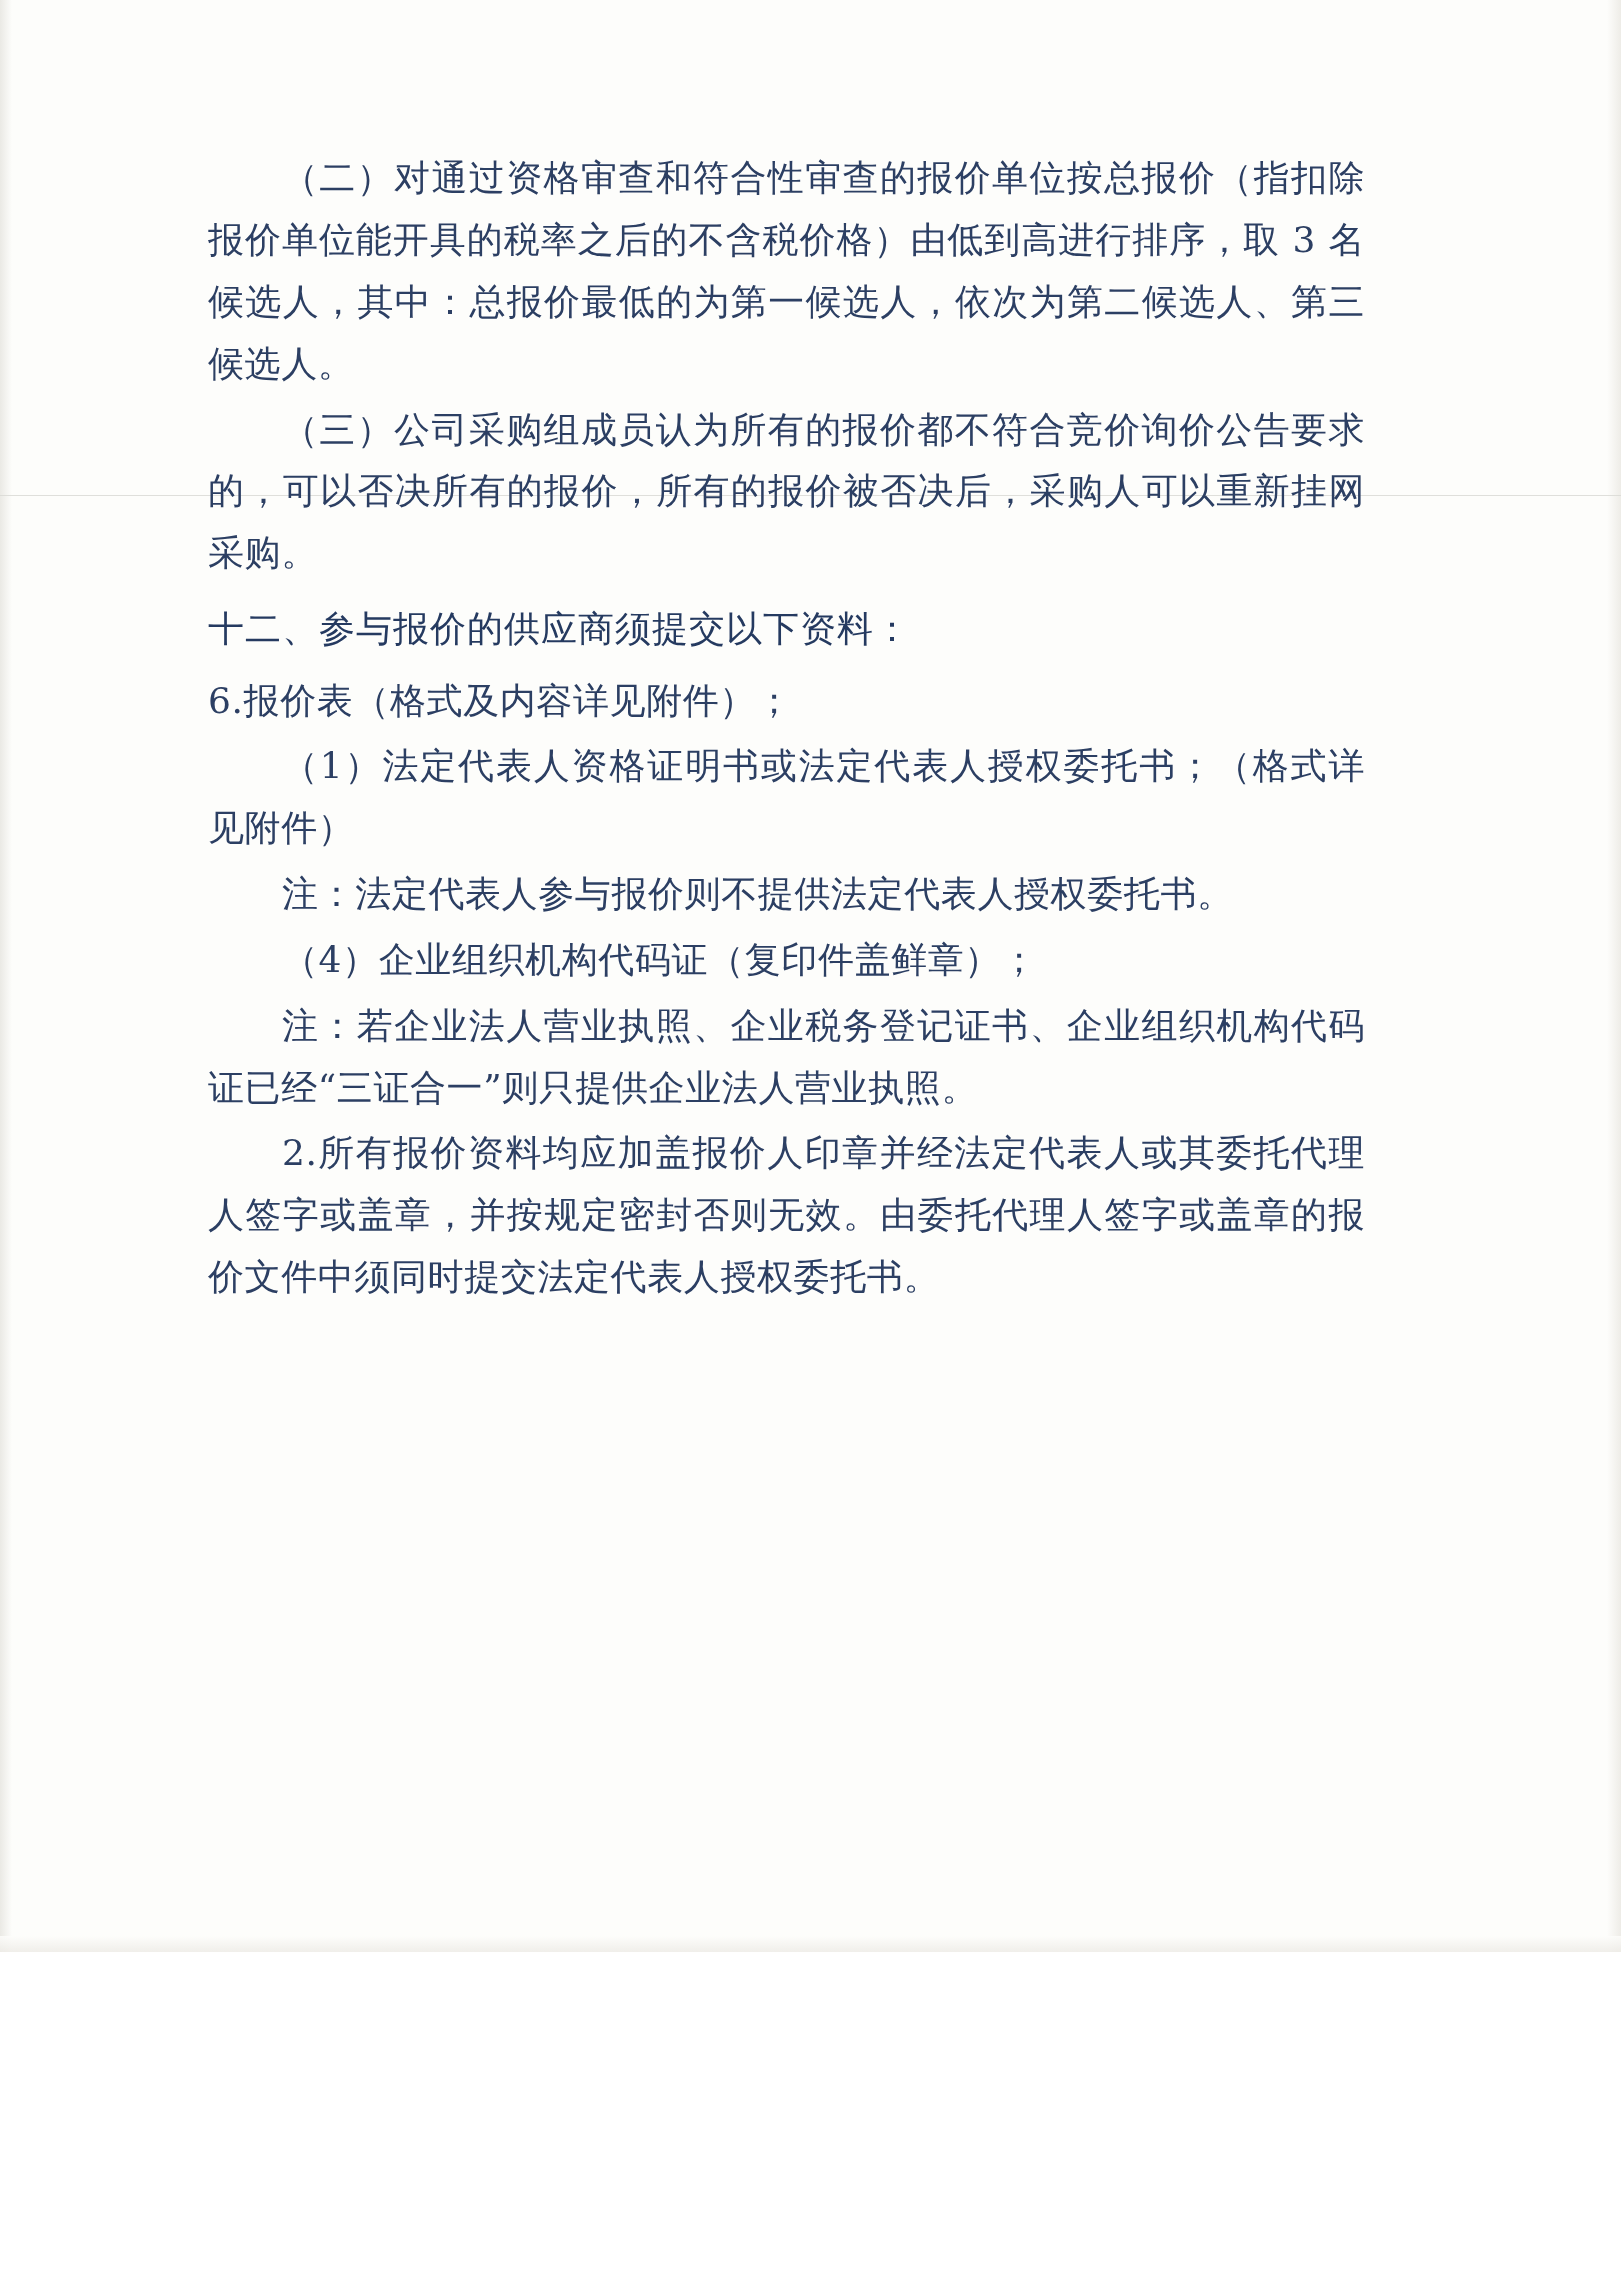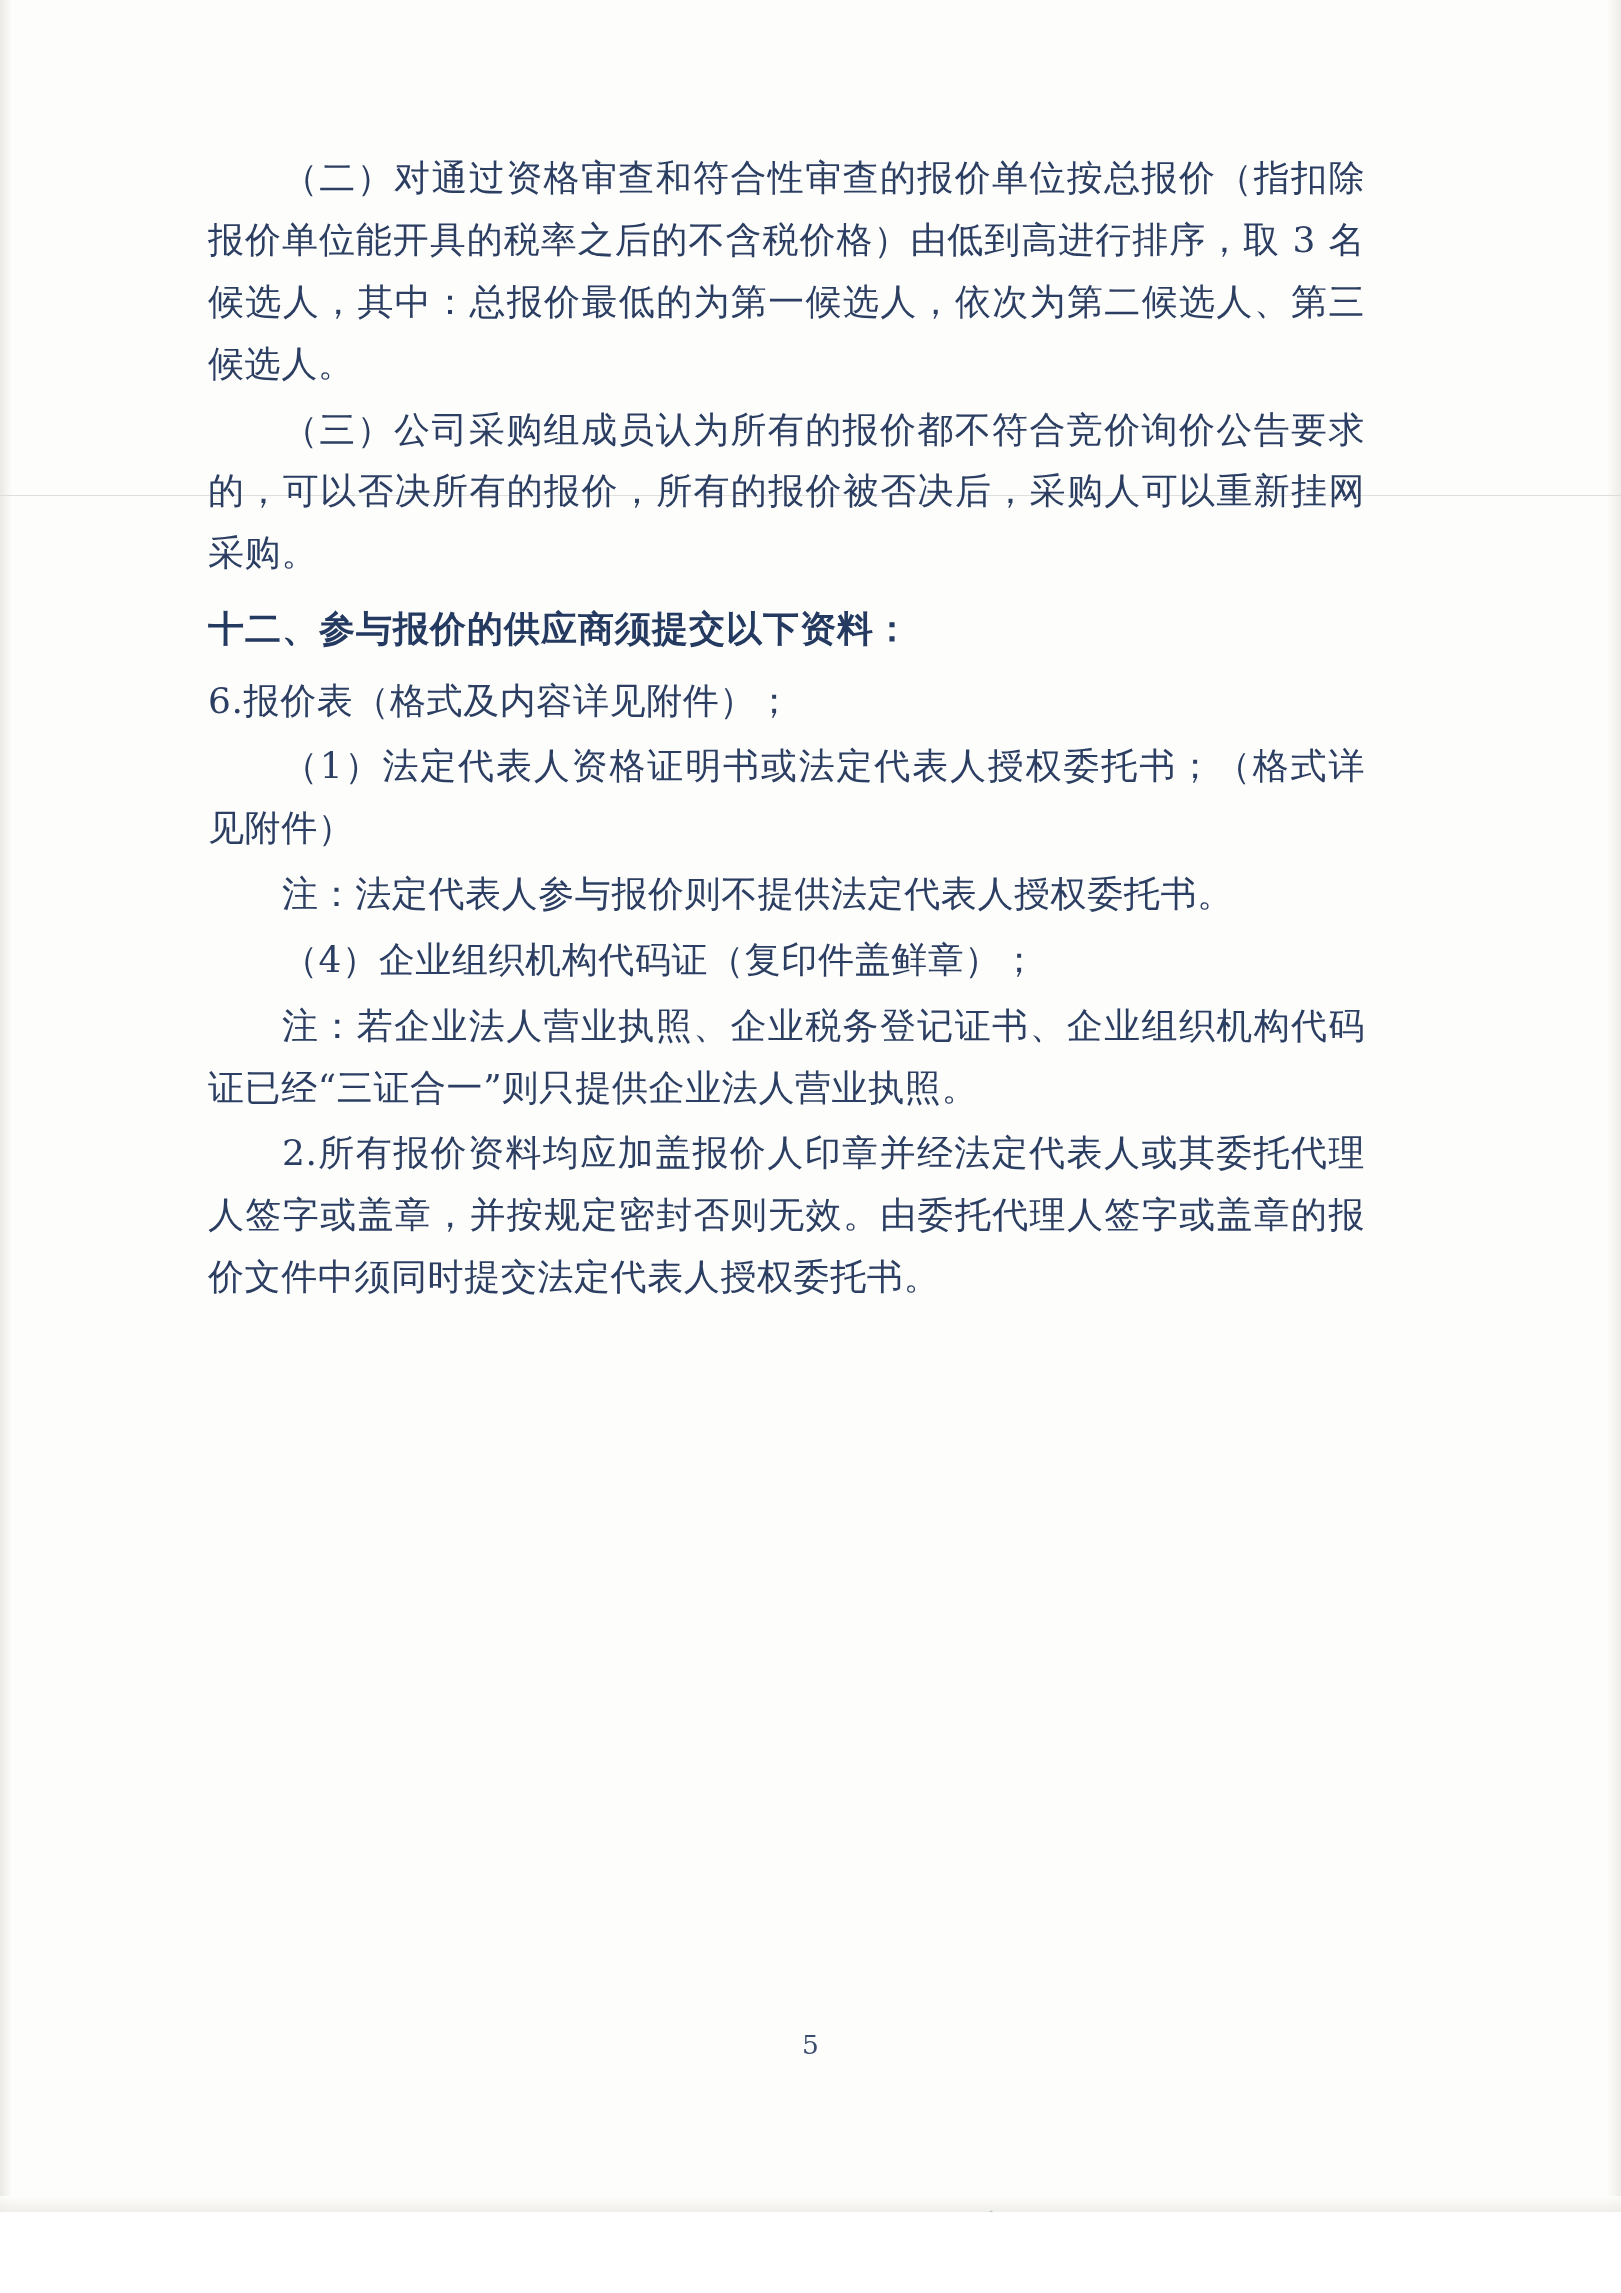--- a/index.html
+++ b/index.html
@@ -6,21 +6,21 @@
     margin: 0;
     padding: 0;
     background: #ffffff;
   }
   body {
     font-family: "DejaVu Serif", "Liberation Serif", serif;
   }
   .page {
     position: relative;
     width: 1621px;
-    height: 2212px;
+    height: 1952px;
     margin: 0 auto;
     background: #fdfdfb;
     overflow: hidden;
   }
   
   .scan-edge-left {
     position: absolute;
     top: 0; left: 0;
     width: 11.8px; height: 100%;
     background: linear-gradient(to right, #e8e7e2, #fdfdfb);
@@ -63,21 +63,21 @@
     text-align: justify;
     font-family: "DejaVu Serif", "Liberation Serif", serif;
   }
   p.indent {
     text-indent: 74px;
   }
   p.noindent {
     text-indent: 0;
   }
   p.heading {
-    font-weight: bold;
+    font-weight: normal;
     text-indent: 0;
     margin-top: 13.7px;
     margin-bottom: 9.8px;
     color: #253a60;
     letter-spacing: 1px;
   }
   .page-number {
     position: absolute;
     left: 0;
     top: 2029px;

